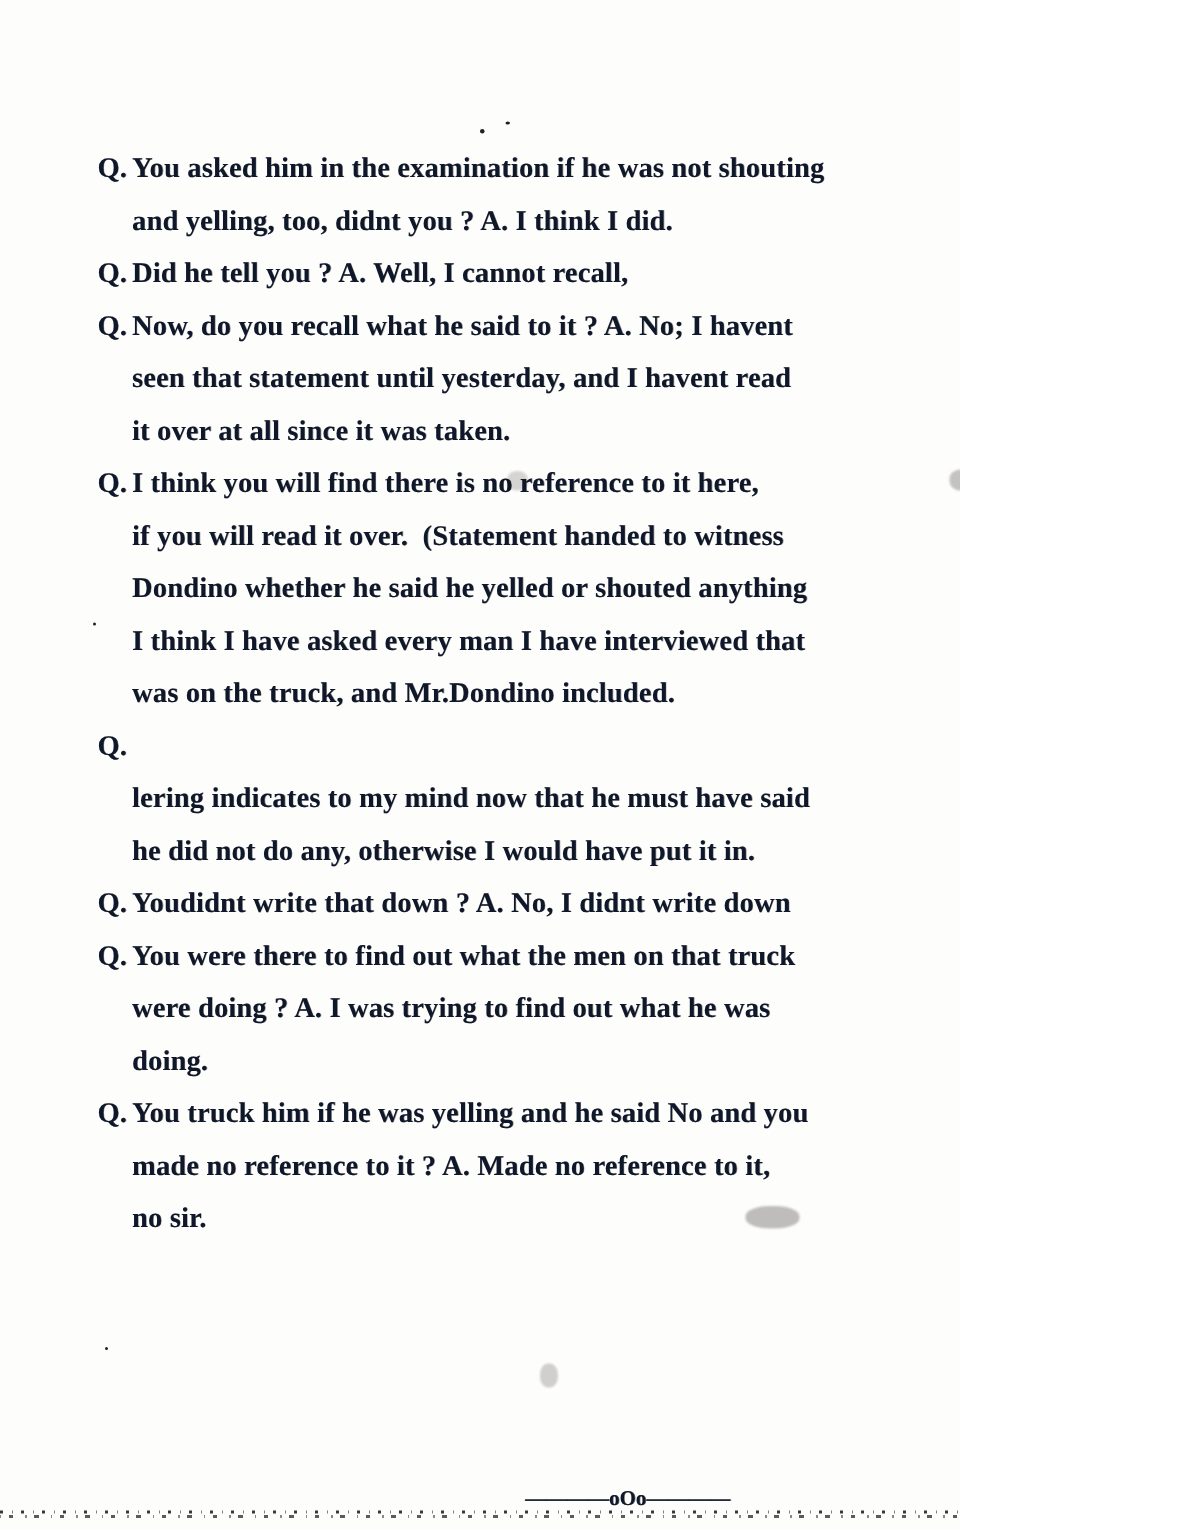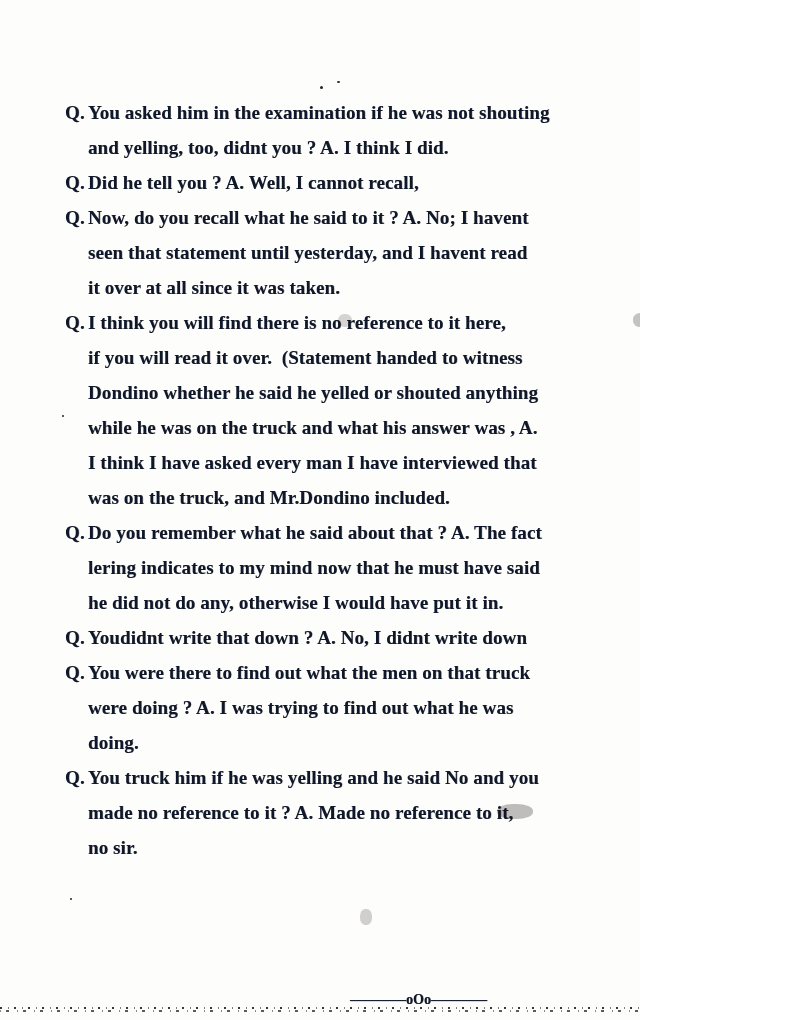--- a/index.html
+++ b/index.html
@@ -100,24 +100,23 @@
   <div class="transcript" id="transcript">
       <div class="line"><span class="qmark">Q.</span><span>You asked him in the examination if he was not shouting</span></div>
       <div class="line"><span>and yelling, too, didnt you ? A. I think I did.</span></div>
       <div class="line"><span class="qmark">Q.</span><span>Did he tell you ? A. Well, I cannot recall,</span></div>
       <div class="line"><span class="qmark">Q.</span><span>Now, do you recall what he said to it ? A. No; I havent</span></div>
       <div class="line"><span>seen that statement until yesterday, and I havent read</span></div>
       <div class="line"><span>it over at all since it was taken.</span></div>
       <div class="line"><span class="qmark">Q.</span><span>I think you will find there is no reference to it here,</span></div>
       <div class="line"><span>if you will read it over.  (Statement handed to witness</span></div>
       <div class="line"><span>Dondino whether he said he yelled or shouted anything</span></div>
-      <div class="line"><span>while he was on the truck and what his answer was , A.</span></div>
       <div class="line"><span>I think I have asked every man I have interviewed that</span></div>
       <div class="line"><span>was on the truck, and Mr.Dondino included.</span></div>
-      <div class="line"><span class="qmark">Q.</span><span>Do you remember what he said about that ? A. The fact</span></div>
+      <div class="line"><span class="qmark">Q.</span></div>
       <div class="line"><span>lering indicates to my mind now that he must have said</span></div>
       <div class="line"><span>he did not do any, otherwise I would have put it in.</span></div>
       <div class="line"><span class="qmark">Q.</span><span>Youdidnt write that down ? A. No, I didnt write down</span></div>
       <div class="line"><span class="qmark">Q.</span><span>You were there to find out what the men on that truck</span></div>
       <div class="line"><span>were doing ? A. I was trying to find out what he was</span></div>
       <div class="line"><span>doing.</span></div>
       <div class="line"><span class="qmark">Q.</span><span>You truck him if he was yelling and he said No and you</span></div>
       <div class="line"><span>made no reference to it ? A. Made no reference to it,</span></div>
       <div class="line"><span>no sir.</span></div>
     </div>

